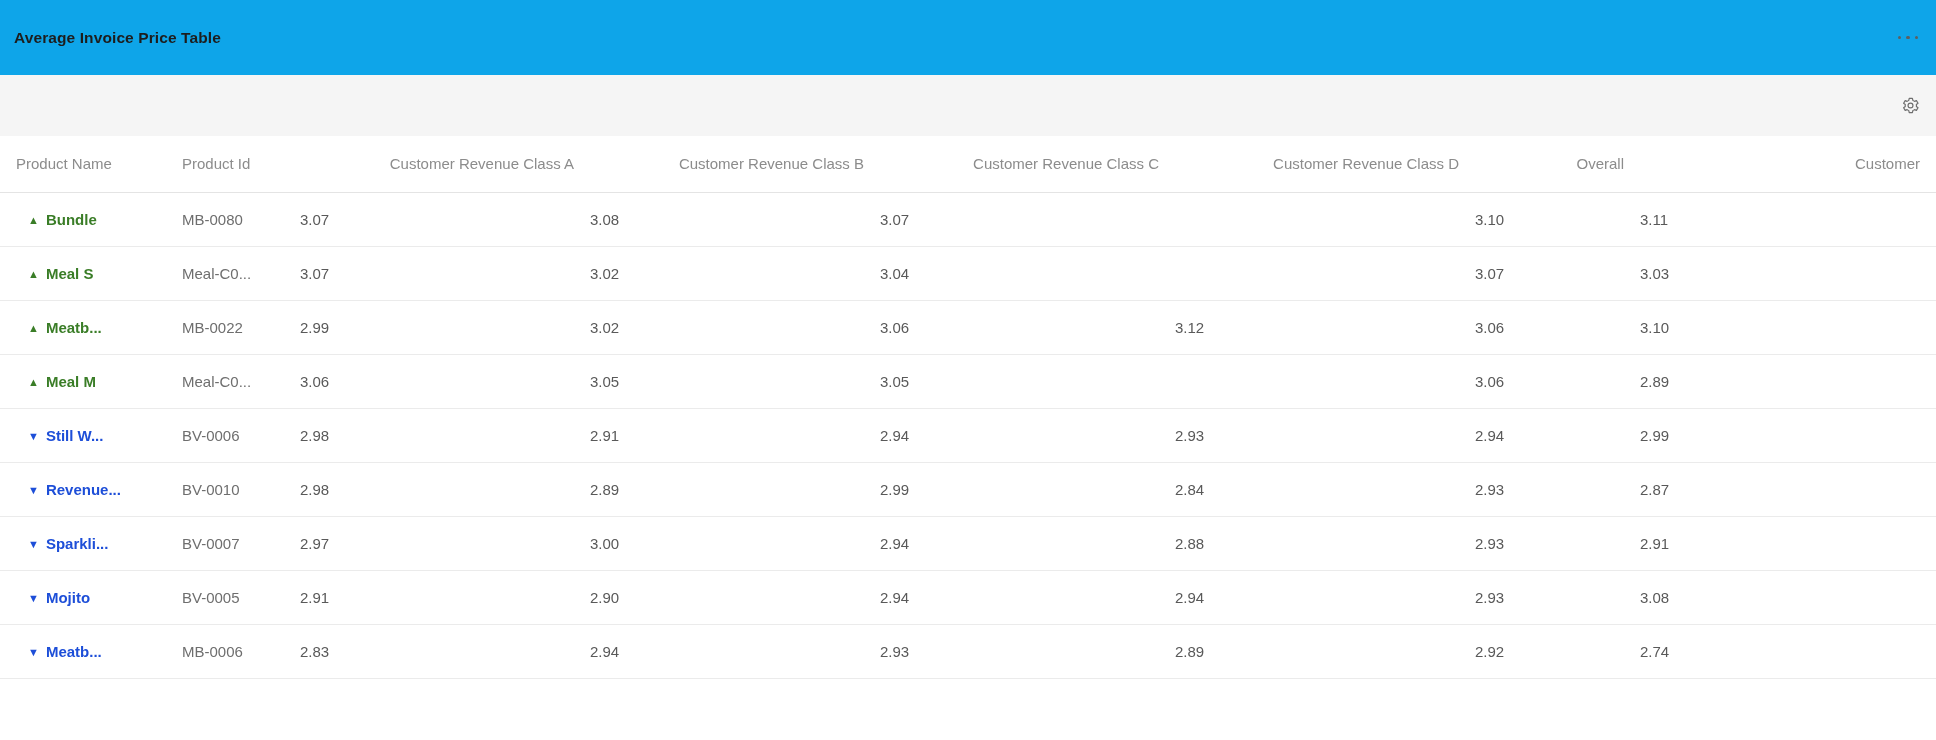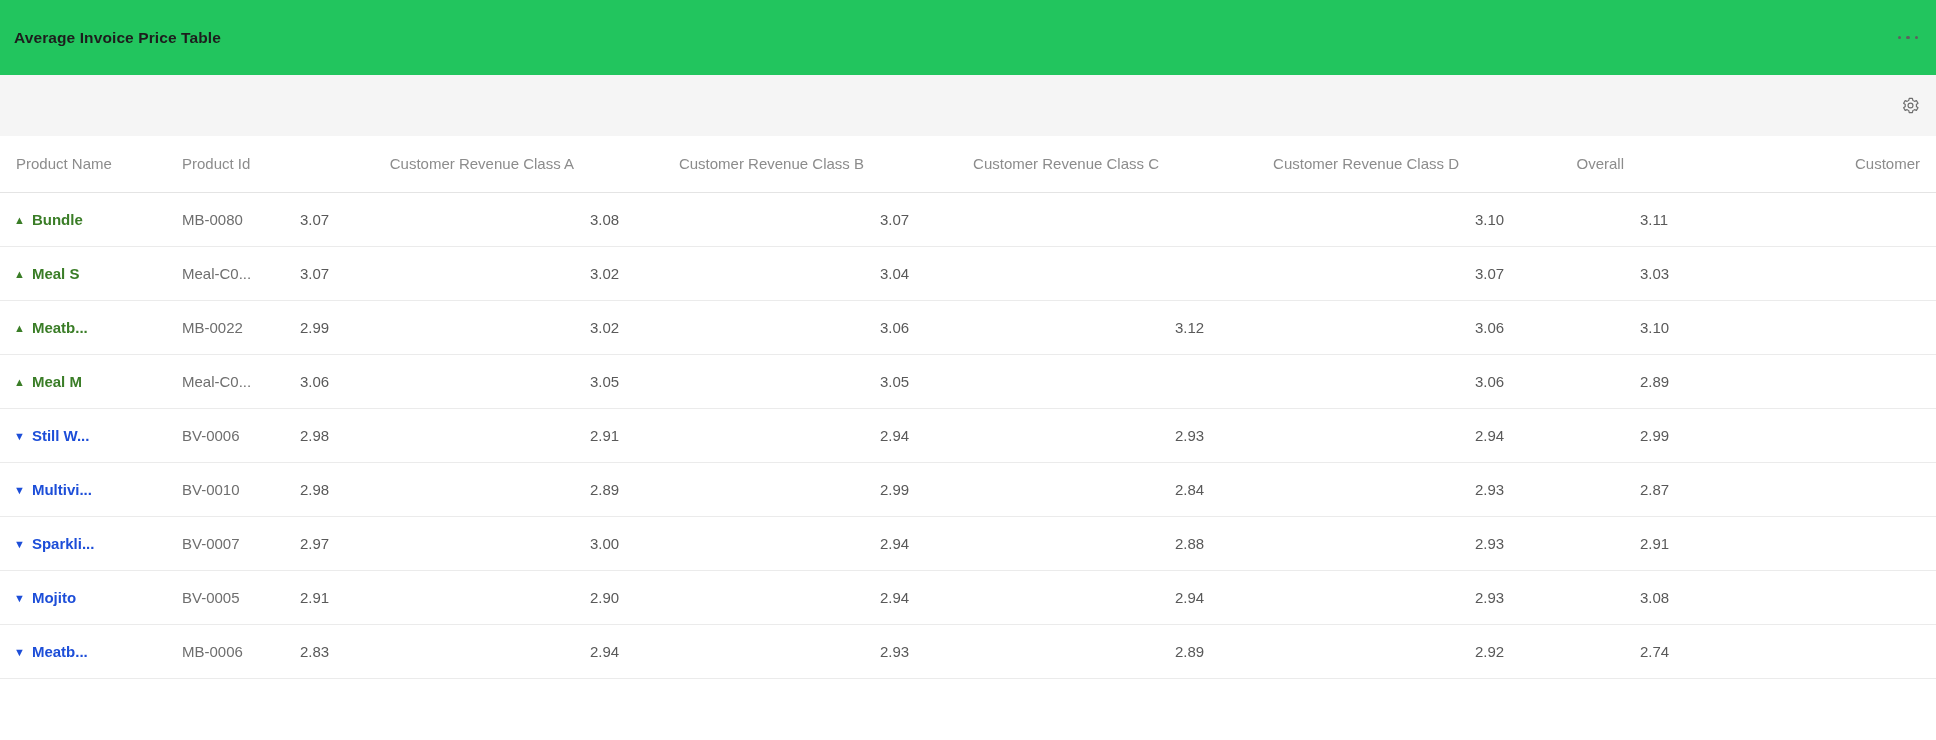--- a/index.html
+++ b/index.html
@@ -14,21 +14,21 @@
     overflow: hidden;
   }
 
   
   .widget-titlebar {
     height: 75px;
     display: flex;
     align-items: center;
     justify-content: space-between;
     padding: 0 14px 0 14px;
-    background: #22c55e;
+    background: #0ea5e9;
   }
   .widget-title {
     font-size: 15.5px;
     font-weight: bold;
     color: #1d1d1d;
     letter-spacing: 0.1px;
   }
   .more-btn {
     border: none;
     background: transparent;
@@ -93,21 +93,21 @@
 
   tbody td {
     height: 54px;
     font-size: 15px;
     color: #595959;
     border-bottom: 1px solid #ebebeb;
     white-space: nowrap;
     overflow: hidden;
     background: #ffffff;
   }
-  td.c-name { padding-left: 14px; font-weight: bold; }
+  td.c-name { padding-left: 28px; font-weight: bold; }
   td.c-id   { padding-left: 12px; color: #6e6e6e; }
   td.c-num  { padding-right: 16px; }
   td.c-customer { padding-right: 20px; }
 
   .tri {
     display: inline-block;
     font-size: 11px;
     margin-right: 7px;
     vertical-align: 1px;
     font-weight: normal;
@@ -206,21 +206,21 @@
         <td class="c-name"><span class="tri">▼</span><span>Still W...</span></td>
         <td class="c-id">BV-0006</td>
         <td class="c-num">2.98</td>
         <td class="c-num">2.91</td>
         <td class="c-num">2.94</td>
         <td class="c-num">2.93</td>
         <td class="c-num">2.94</td>
         <td class="c-num c-customer">2.99</td>
       </tr>
       <tr class="down">
-        <td class="c-name"><span class="tri">▼</span><span>Multivi...</span></td>
+        <td class="c-name"><span class="tri">▼</span><span>Revenue...</span></td>
         <td class="c-id">BV-0010</td>
         <td class="c-num">2.98</td>
         <td class="c-num">2.89</td>
         <td class="c-num">2.99</td>
         <td class="c-num">2.84</td>
         <td class="c-num">2.93</td>
         <td class="c-num c-customer">2.87</td>
       </tr>
       <tr class="down">
         <td class="c-name"><span class="tri">▼</span><span>Sparkli...</span></td>

